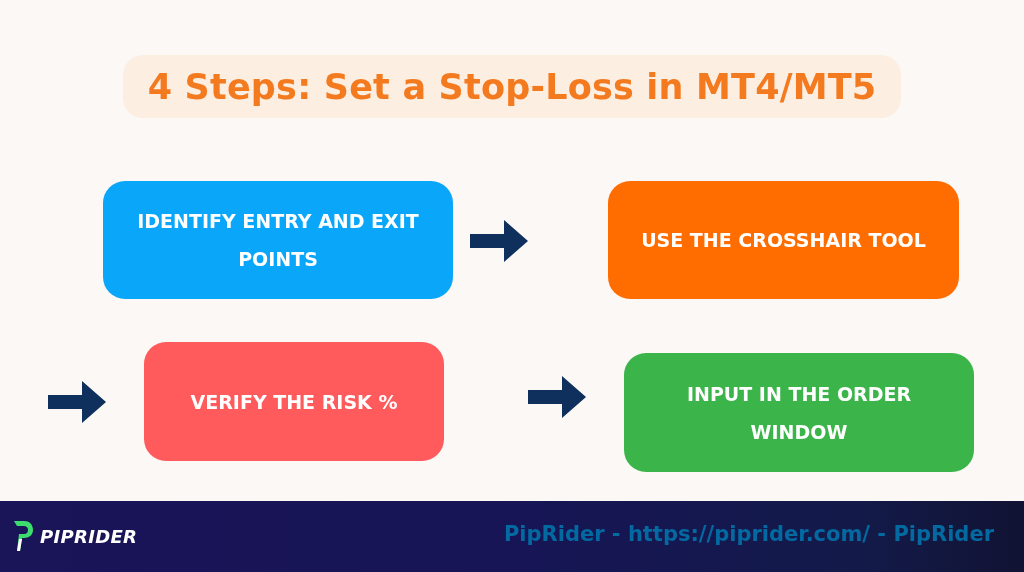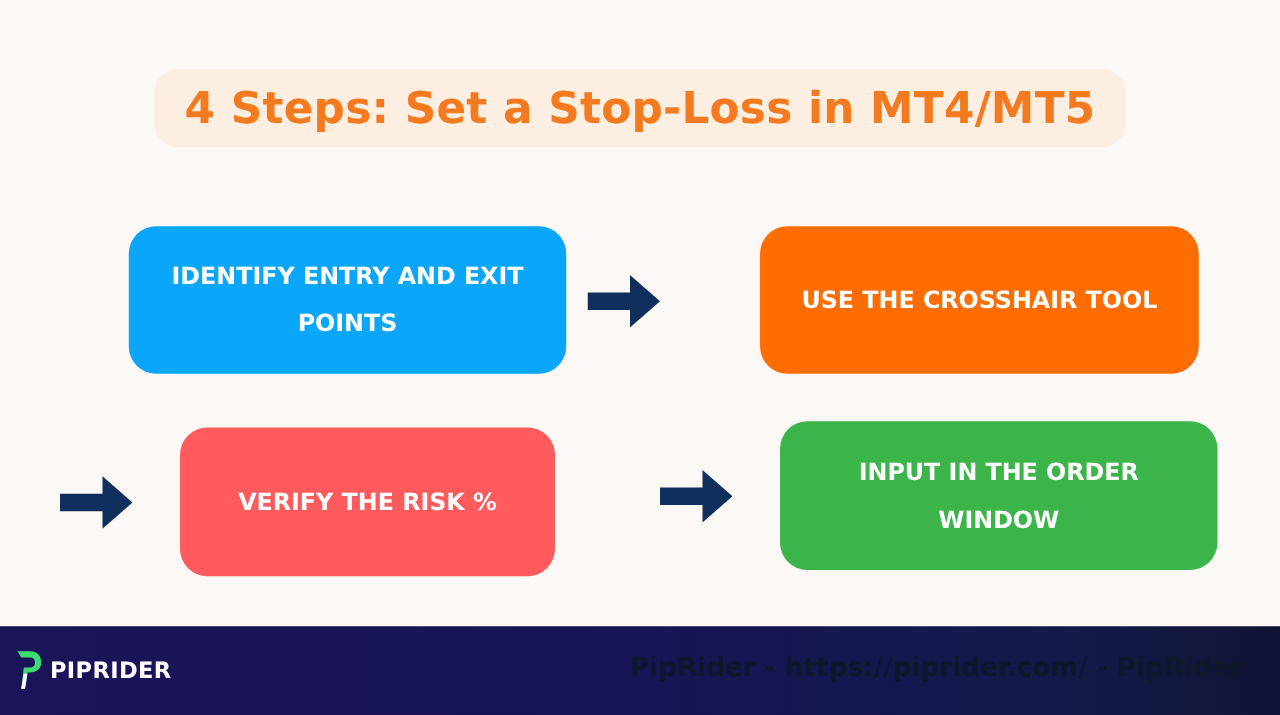--- a/index.html
+++ b/index.html
@@ -20,40 +20,40 @@
   }
   .step {
     position: absolute; border-radius: 22px;
     display: flex; align-items: center; justify-content: center; text-align: center;
     color: #ffffff; font-weight: bold; font-size: 19px; line-height: 38px;
     padding: 0 16px; box-sizing: border-box;
   }
   .s1 { left: 79px; top: 181px; width: 350px; height: 118px; margin-left: 24px; }
   .s2 { left: 572px; top: 181px; width: 351px; height: 118px; margin-left: 36px; }
   .s3 { left: 144px; top: 342px; width: 300px; height: 119px; }
-  .s4 { left: 624px; top: 337px; width: 350px; height: 119px; }
+  .s4 { left: 624px; top: 353px; width: 350px; height: 119px; }
   .arrow { position: absolute; width: 58px; height: 42px; }
   .a1 { left: 470px; top: 220px; }
   .a2 { left: 48px; top: 381px; }
   .a3 { left: 528px; top: 376px; }
   .footer {
     position: absolute; left: 0; top: 501px; width: 1024px; height: 71px;
     background: linear-gradient(90deg, #1a1458 0%, #171556 50%, #131a48 85%, #111333 100%);
   }
   .logo {
     position: absolute; left: 12px; top: 518px; height: 36px;
-    display: flex; align-items: center;
+    display: flex; align-items: center; font-style: italic;
   }
   .logo-mark { width: 22px; height: 34px; margin-right: 6px; }
   .logo-text {
     color: #ffffff; font-weight: bold; font-size: 18px; letter-spacing: 0.3px;
   }
   .watermark {
     position: absolute; right: 30px; top: 522px;
-    color: #0f172a; font-weight: bold; font-size: 21px; white-space: nowrap;
+    color: #0369a1; font-weight: bold; font-size: 21px; white-space: nowrap;
   }
 </style>
 </head>
 <body>
 
 <div class="title-pill">
   <span class="title-text">4 Steps: Set a Stop-Loss in MT4/MT5</span>
 </div>
 
 <div class="step s1" style="background:#09a6fa">

